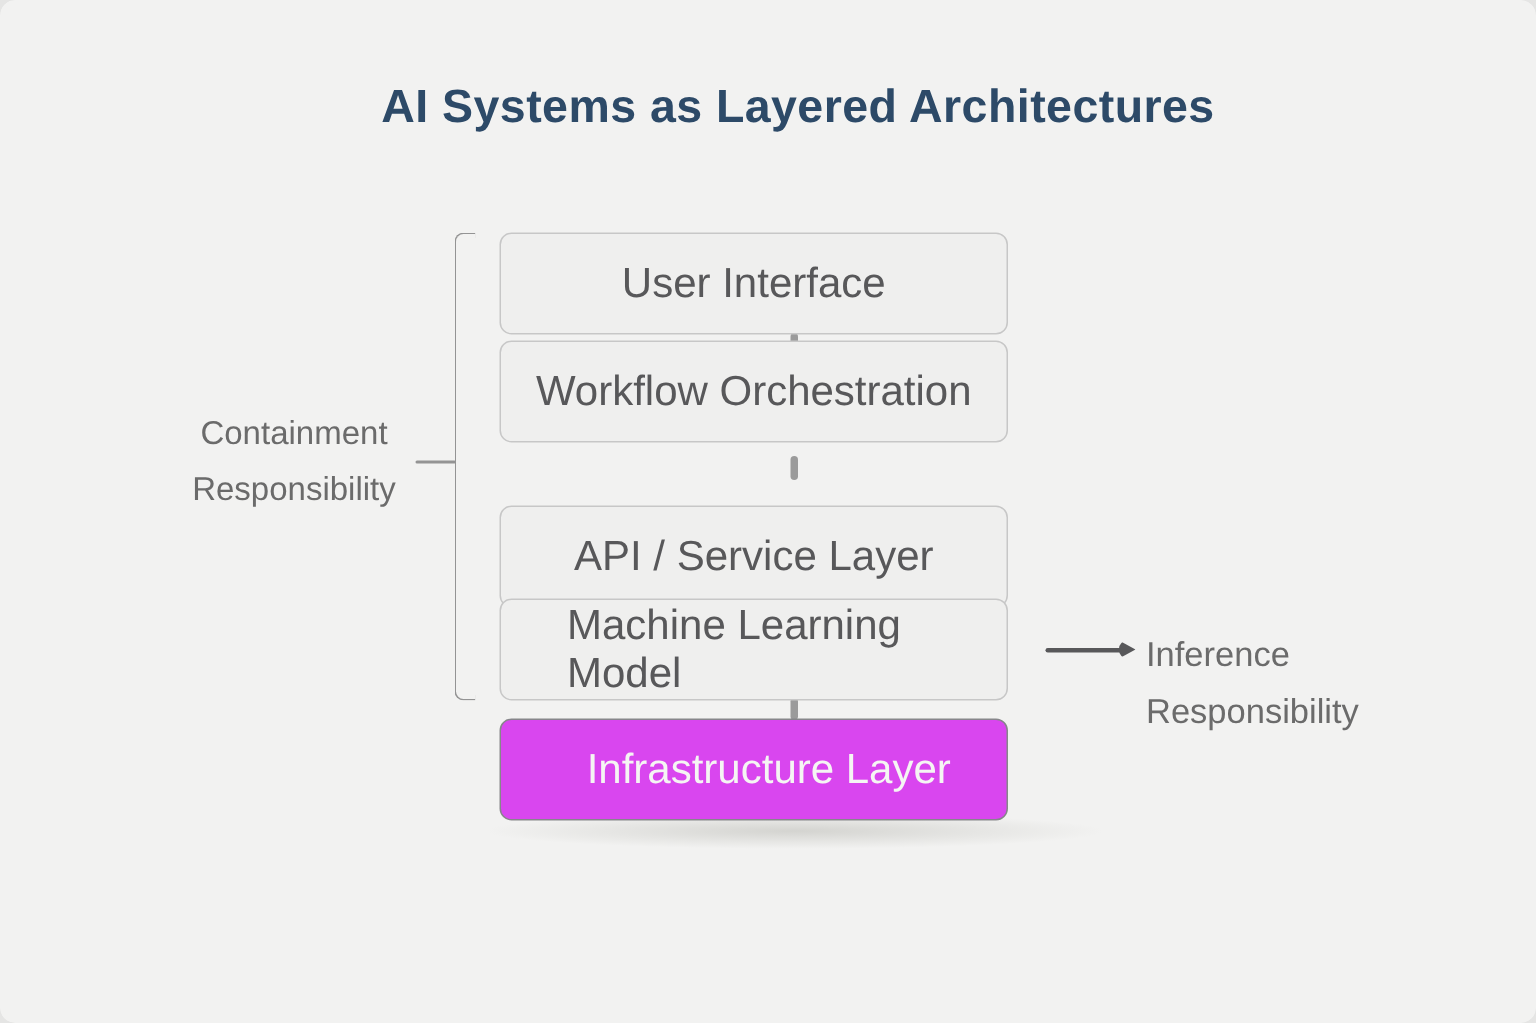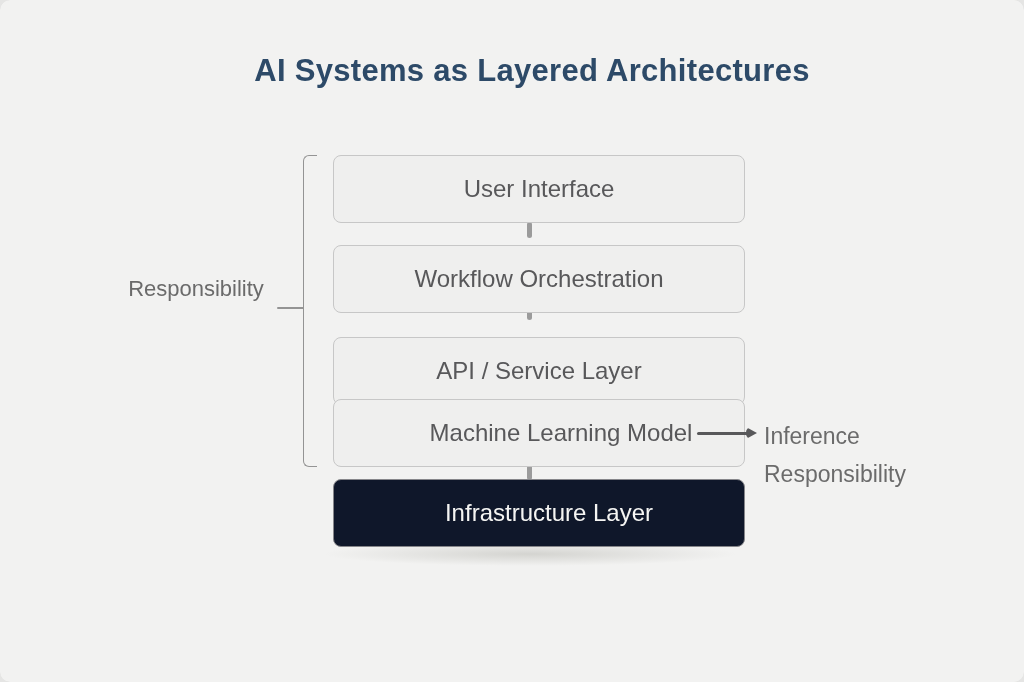--- a/index.html
+++ b/index.html
@@ -24,40 +24,40 @@
     transform: translateX(20px);
     font-size: 31px;
     font-weight: 700;
     letter-spacing: 0.3px;
     color: #2d4a68;
   }
 
   .layer-box {
     position: absolute;
     left: 333px;
-    width: 412px;
+    width: 339px;
     height: 68px;
     background: #efefee;
     border: 1.5px solid #c7c7c7;
     border-radius: 8px;
     display: flex;
     align-items: center;
     justify-content: center;
-    font-size: 24px;
+    font-size: 28px;
     color: #58585a;
     z-index: 2;
   }
   .layer-box.dark {
-    background: #0f172a;
+    background: #d946ef;
     border: 1.5px solid #86868a;
     color: #f5f5f3;
     padding-left: 20px;
   }
   .box-1 { top: 155px; }
-  .box-2 { top: 245px; }
+  .box-2 { top: 227px; }
   .box-3 { top: 337px; }
   .box-4 { top: 399px; padding-left: 44px; }
   .box-5 { top: 479px; }
 
   .connector {
     position: absolute;
     left: 527px;
     width: 5px;
     background: #9b9b9b;
     z-index: 1;
@@ -145,20 +145,21 @@
 </head>
 <body>
 
 <div class="canvas">
 
   <h1 class="title">AI Systems as Layered Architectures</h1>
 
   <div class="bracket"></div>
   <div class="bracket-tick"></div>
   <div class="containment-label">
+    <div>Containment</div>
     <div>Responsibility</div>
   </div>
 
   <div class="layer-box box-1">User Interface</div>
   <div class="connector conn-1"></div>
 
   <div class="layer-box box-2">Workflow Orchestration</div>
   <div class="connector conn-2"></div>
 
   <div class="layer-box box-3">API / Service Layer</div>

